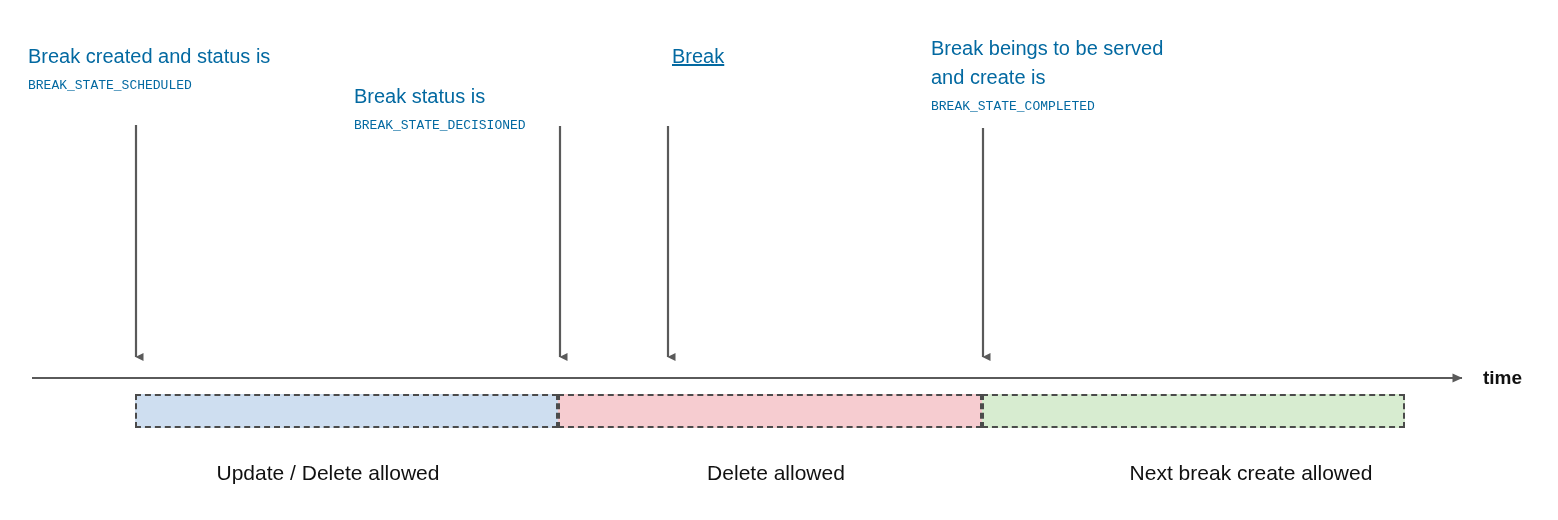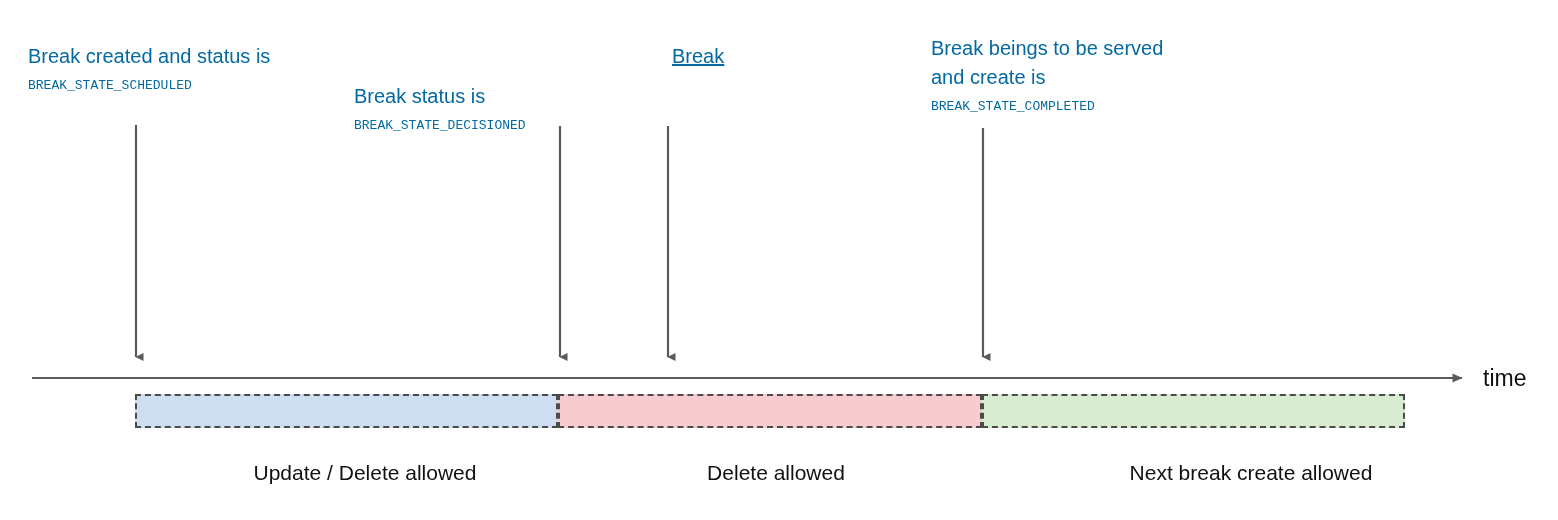--- a/index.html
+++ b/index.html
@@ -50,23 +50,24 @@
     width: 1558px;
     height: 520px;
     pointer-events: none;
   }
 
   
   #time-label {
     position: absolute;
     left: 1483px;
     top: 364px;
-    font-size: 23px;
+    font-size: 19px;
     line-height: 28px;
     color: #111111;
+    font-weight: bold;
   }
 
   
   .phase-bar {
     position: absolute;
     top: 394px;
     height: 34px;
     box-sizing: border-box;
     border: 2px dashed #4b4b4b;
   }
@@ -128,17 +129,17 @@
 
     <line x1="32" y1="378" x2="1462" y2="378" stroke="#5a5a5a" stroke-width="2.2" marker-end="url(#arrowhead-right)"></line>
   </svg>
 
   <div id="time-label">time</div>
 
   <div class="phase-bar" id="bar-0" style="left: 135px; width: 423px; background: rgb(206, 222, 240); border-color: rgb(75, 75, 75);"></div>
   <div class="phase-bar" id="bar-1" style="left: 558px; width: 424px; background: rgb(246, 204, 208); border-color: rgb(75, 75, 75);"></div>
   <div class="phase-bar" id="bar-2" style="left: 982px; width: 423px; background: rgb(215, 236, 208); border-color: rgb(75, 75, 75);"></div>
 
-  <div class="phase-caption" id="cap-0" style="left: 328px; margin-left: 37px;">Update / Delete allowed</div>
+  <div class="phase-caption" id="cap-0" style="left: 328px;">Update / Delete allowed</div>
   <div class="phase-caption" id="cap-1" style="left: 776px;">Delete allowed</div>
   <div class="phase-caption" id="cap-2" style="left: 1251px;">Next break create allowed</div>
 
 </div>
 
 </body></html>

